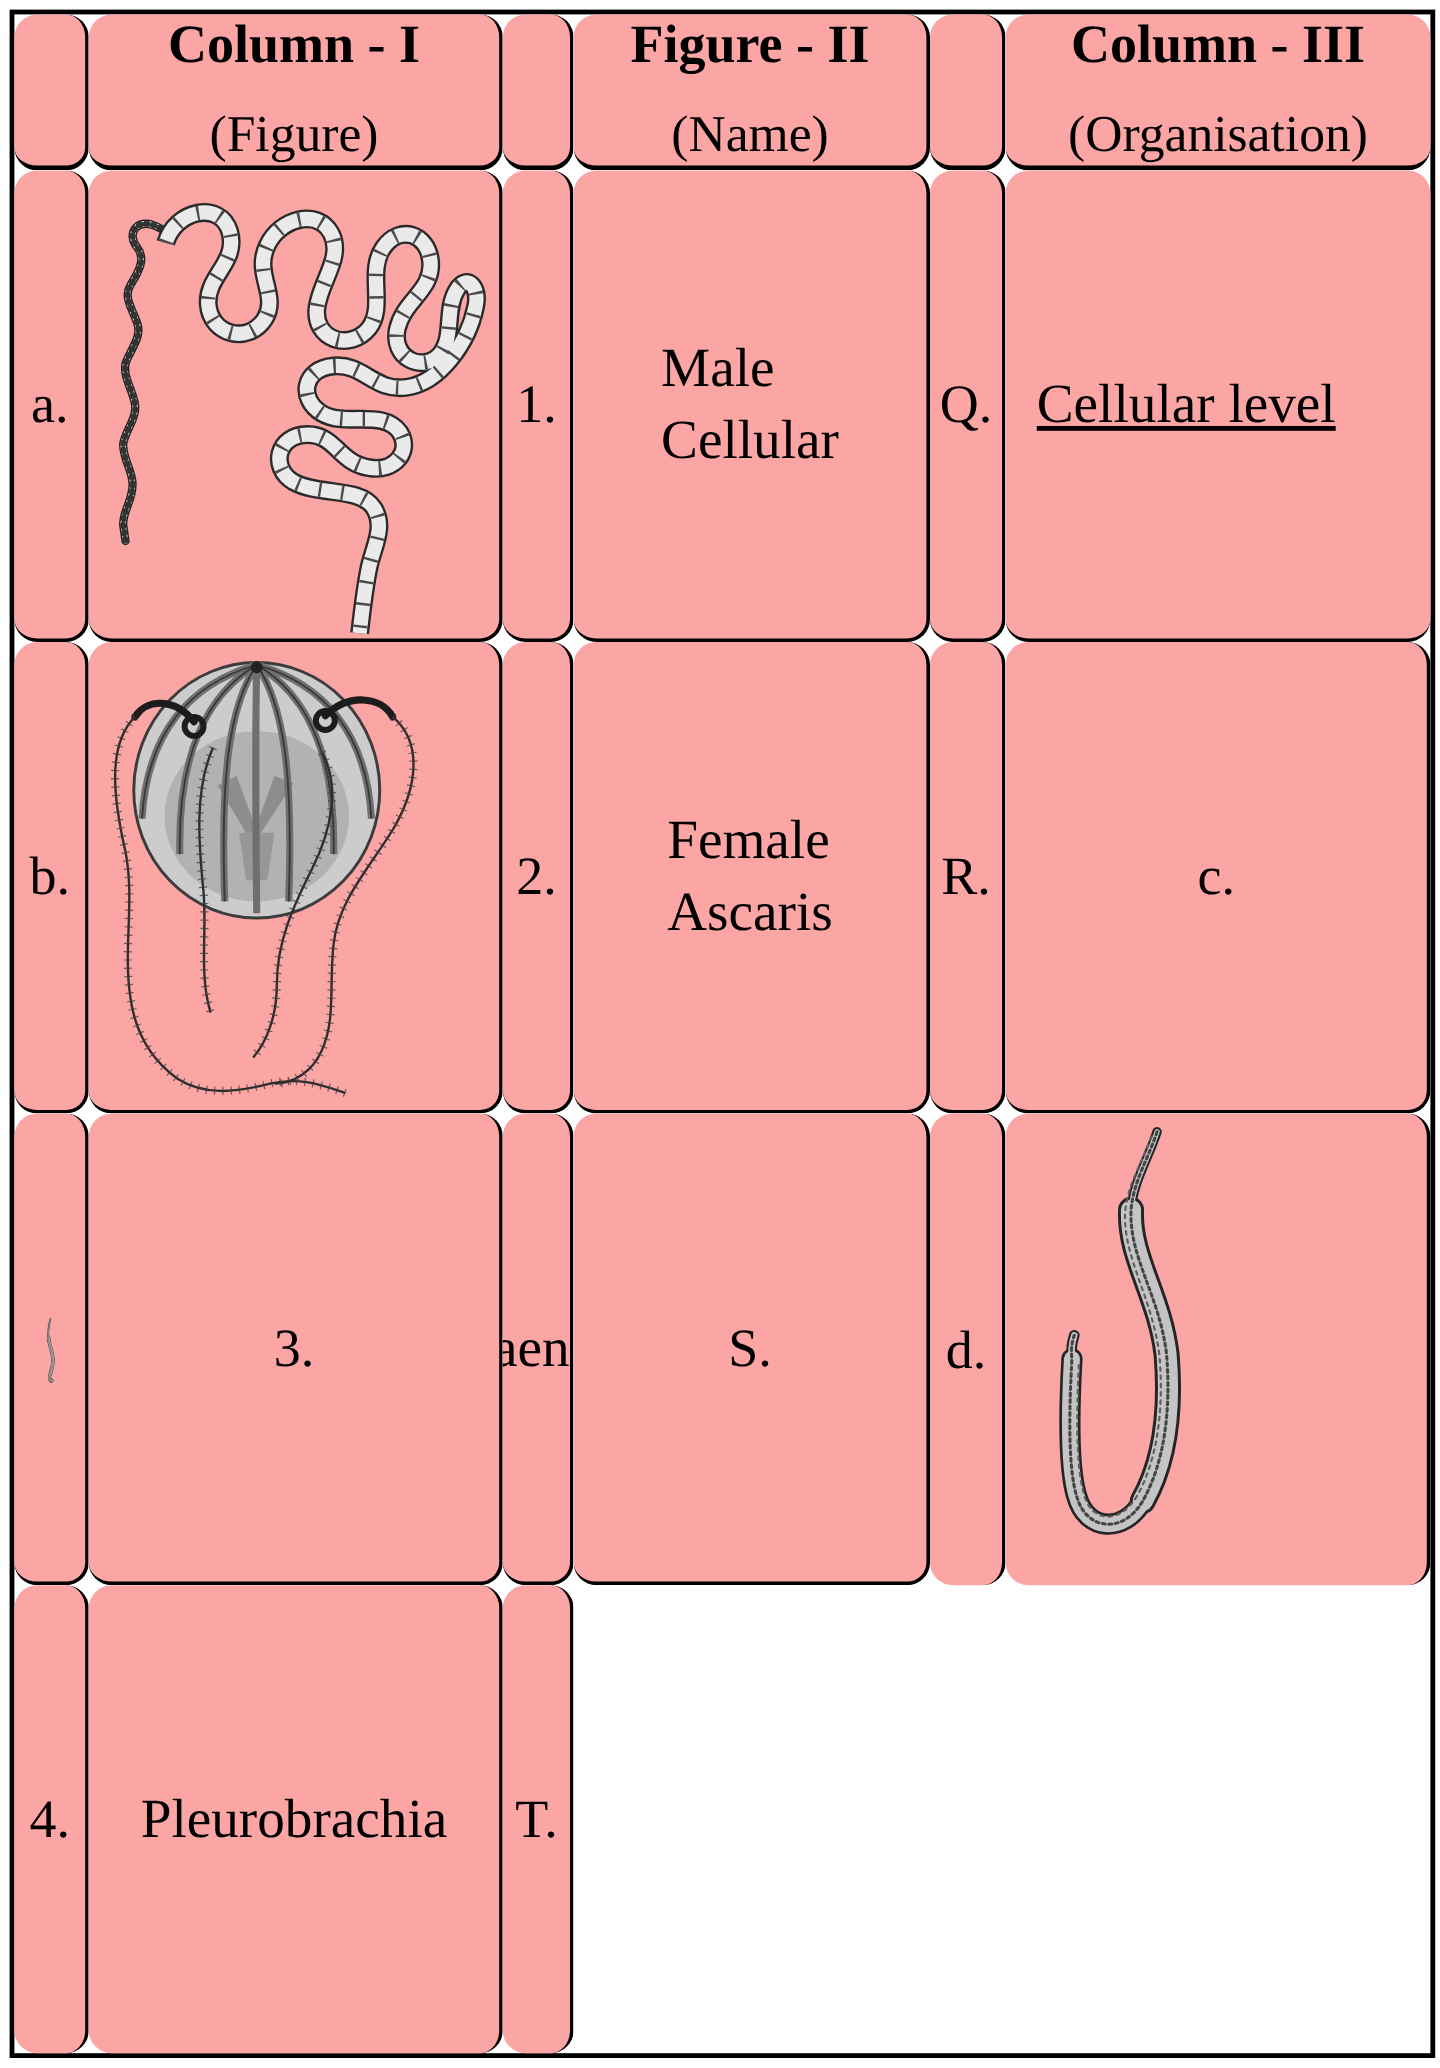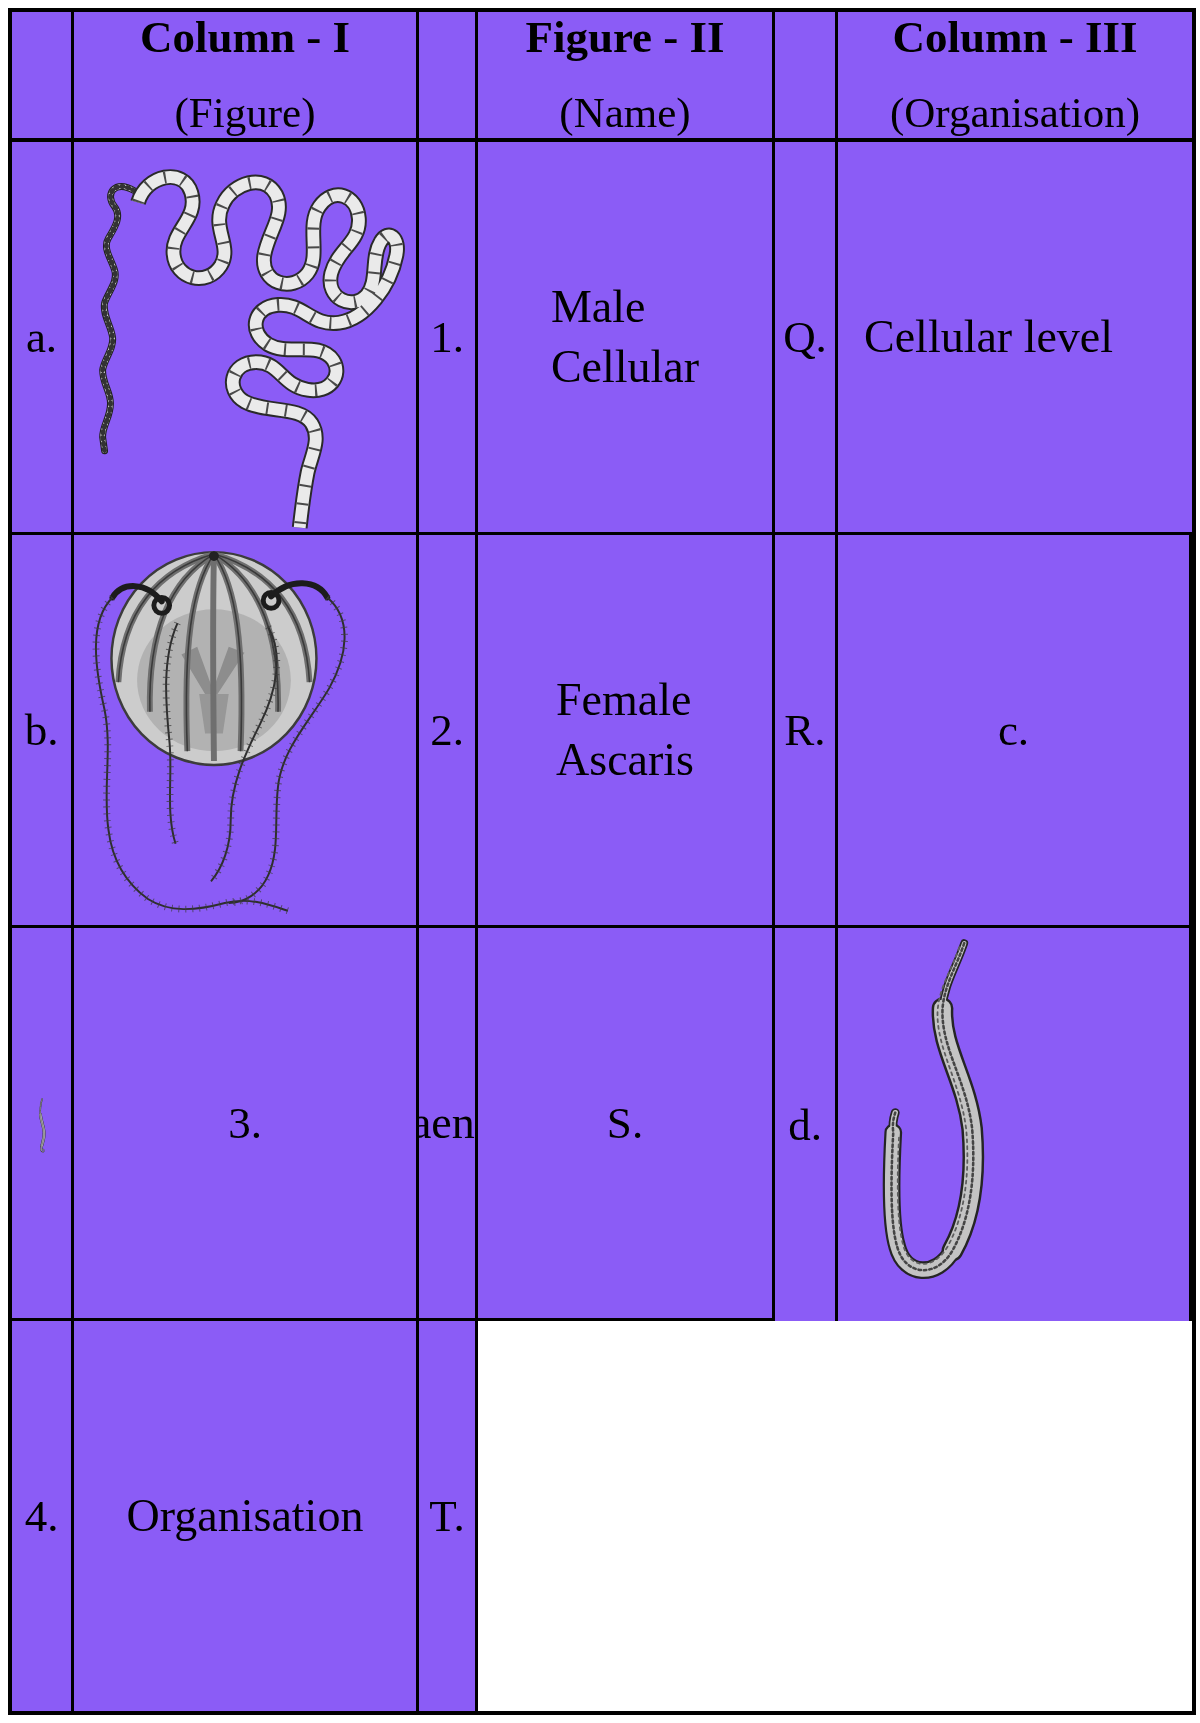--- a/index.html
+++ b/index.html
@@ -4,34 +4,34 @@
 <style>
   html,body{margin:0;padding:0;background:#ffffff;}
   .page{position:relative;width:1200px;height:1723px;background:#ffffff;overflow:hidden;
         font-family:"Liberation Serif", serif;color:#000;}
   .qtable{position:absolute;left:8px;top:8px;width:1188px;height:1707px;
           border:4px solid #000;box-sizing:border-box;
           display:grid;
           grid-template-columns:62px 345px 59px 297px 63px 1fr;
           grid-template-rows:130px 393px 393px 393px 1fr;}
   .cell{position:relative;box-sizing:border-box;display:flex;align-items:center;justify-content:center;
-        overflow:hidden;background:#8b5cf6;}
+        overflow:hidden;background:#fca5a5;border-radius:19px;}
   .br{border-right:3px solid #000;}
   .bb{border-bottom:3px solid #000;}
   .hb{border-bottom:4px solid #000;}
   .header-cell{flex-direction:column;line-height:1.18;}
   .h-title{font-weight:bold;font-size:45px;}
   .h-sub{font-size:43px;margin-top:24px;}
   .label-cell{font-size:45px;}
   .num-cell{font-size:45px;}
   .qlet-cell{font-size:45px;}
   .name-cell .txt{font-size:46px;line-height:1.3;text-align:left;white-space:pre-line;}
   .name-cell{justify-content:center;}
   .org-cell{justify-content:flex-start;padding-left:26px;}
-  .org-cell .txt{font-size:46px;line-height:1.3;text-align:left;white-space:pre-line;}
+  .org-cell .txt{font-size:46px;line-height:1.3;text-align:left;white-space:pre-line;text-decoration:underline;}
   .fig-cell svg{display:block;}
 </style>
 </head>
 <body>
 
 <div class="page">
  <div class="qtable">
 
   <div class="cell br hb"></div>
   <div class="cell br hb header-cell">
@@ -173,18 +173,18 @@
         <path d="M110,324 C94,352 62,350 54,320 C46,294 48,240 50,204" stroke="#c4c4c4" stroke-width="13.5"></path>
         <path d="M50,204 C49,196 50,190 52,184" stroke="#c4c4c4" stroke-width="5.5"></path>
 
         <path d="M122,12 C114,36 102,54 100,78 C98,118 124,150 130,200 C134,248 128,292 110,324 C94,352 62,350 54,320 C46,294 48,240 50,204 C49,196 50,190 52,184" stroke="#454545" stroke-width="2.6" stroke-dasharray="2.5 3"></path>
         <path d="M117,16 C109,40 97,56 95,80 C93,118 118,152 124,201 C128,247 122,290 105,320 C91,344 66,343 60,318 C53,294 54,242 56,206" stroke="#5e5e5e" stroke-width="1.8" stroke-dasharray="3 4"></path>
       </g>
     </svg>
   </div>
   <div class="cell br num-cell">4.</div>
   <div class="cell br name-cell">
-    <div class="txt">Organisation</div>
+    <div class="txt">Pleurobrachia</div>
   </div>
   <div class="cell br qlet-cell">T.</div>
 
  </div>
 </div>
 
 </body></html>

